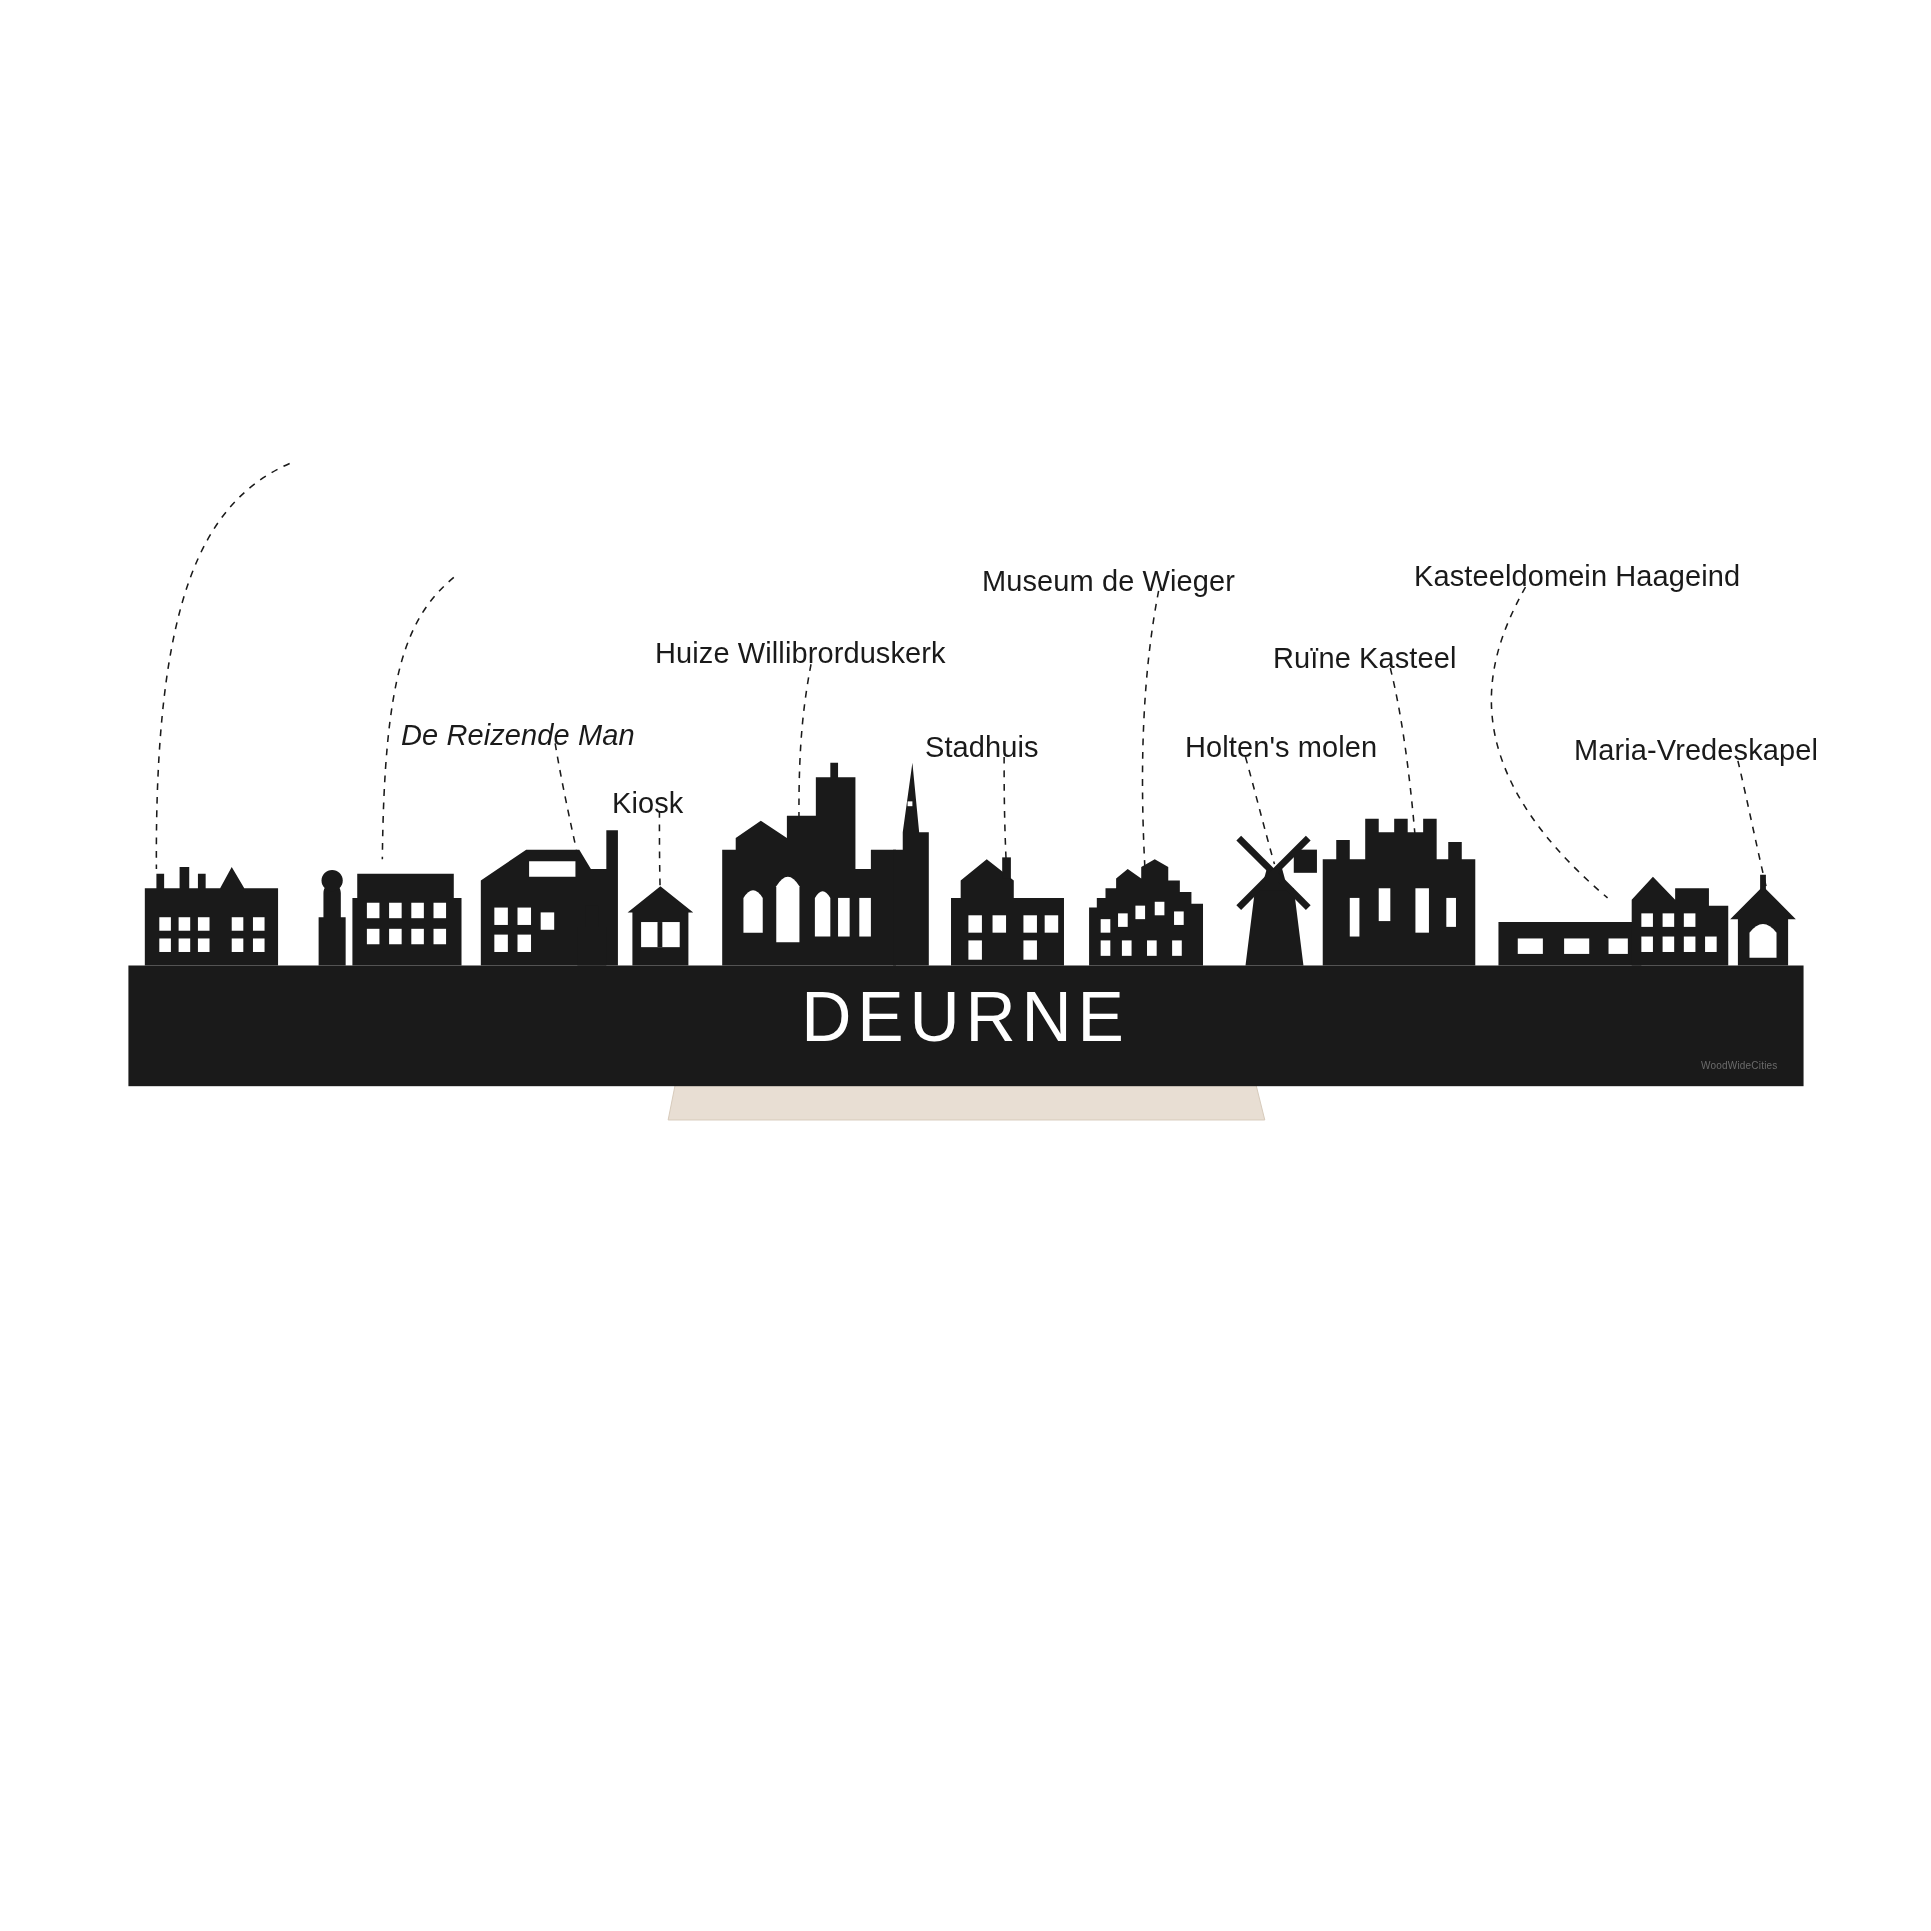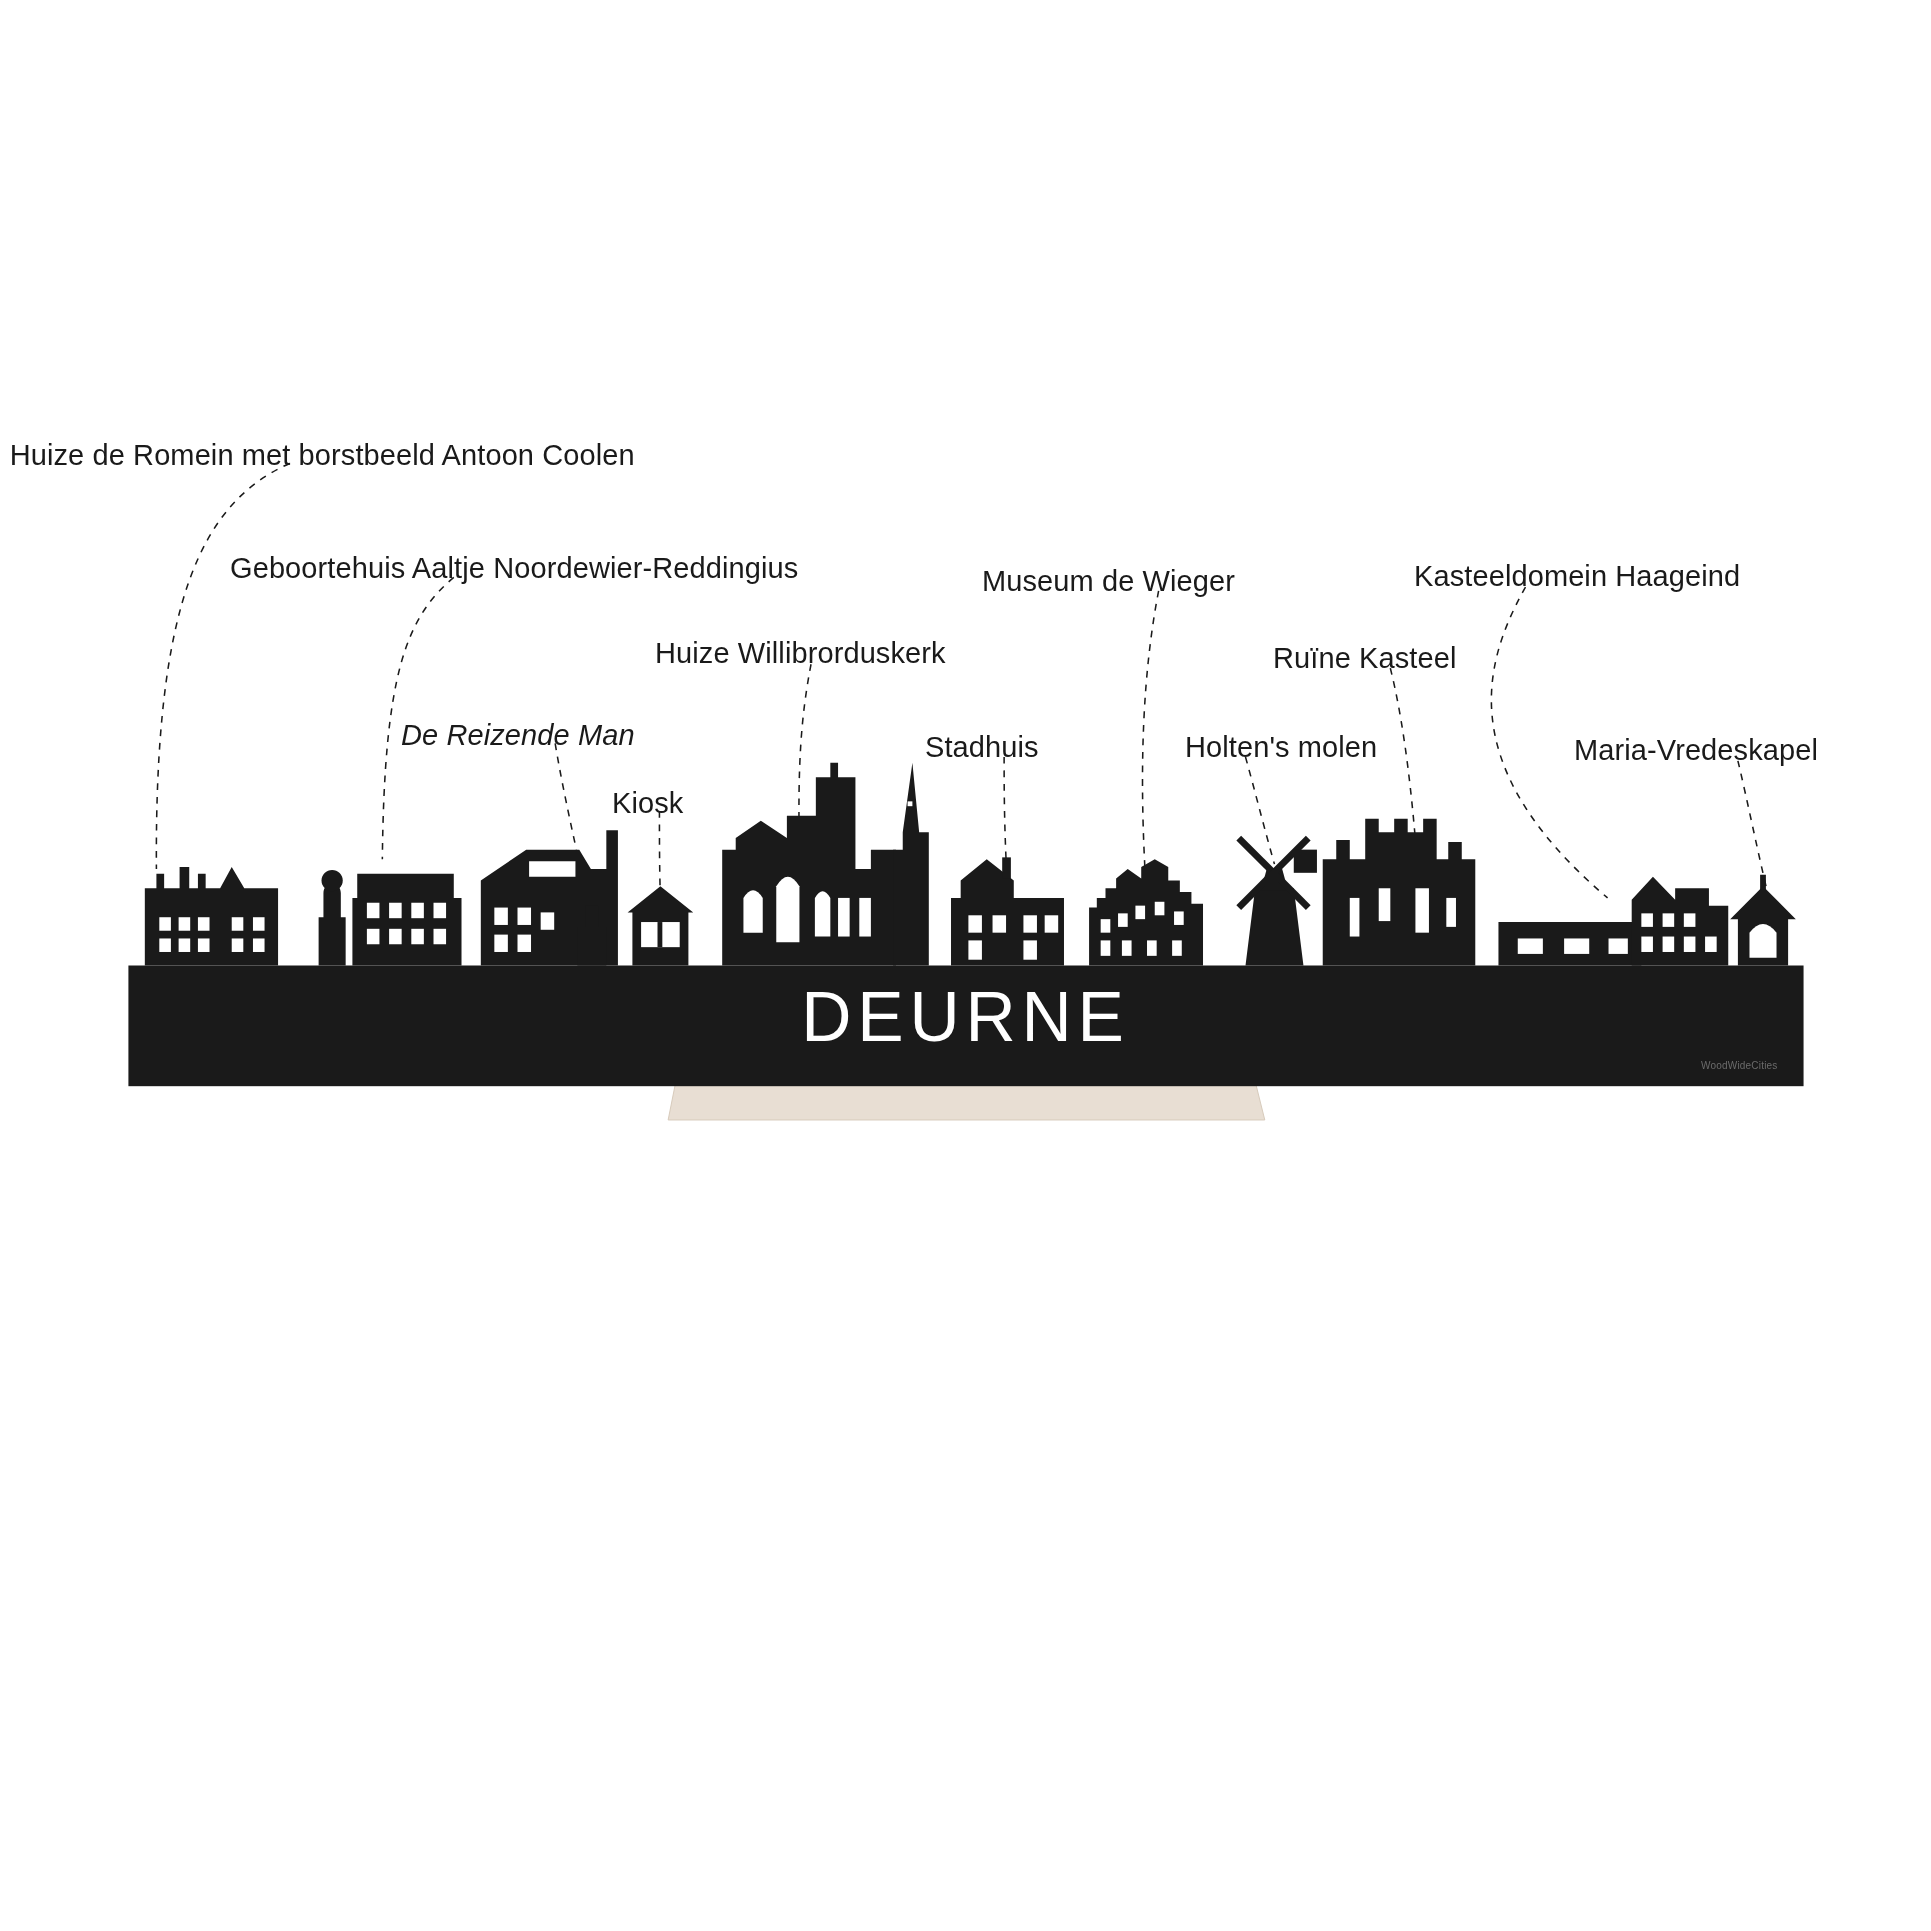--- a/index.html
+++ b/index.html
@@ -170,22 +170,20 @@
 
       <path d="M1800 1000 L1800 952 L1792 952 L1826 918 L1860 952 L1852 952 L1852 1000 Z"></path>
       <rect x="1823" y="906" width="6" height="16"></rect>
       <path d="M1812 966 q14 -18 28 0 v26 h-28 Z" fill="#ffffff"></path>
       <rect x="1856" y="968" width="12" height="18" fill="#ffffff"></rect>
 
       <text x="1000" y="1078" text-anchor="middle" font-family="Liberation Sans, sans-serif" font-size="72" letter-spacing="6" fill="#ffffff">DEURNE</text>
     </g>
   </svg>
 
-  <div class="label" style="left:9.7px; top:439px;">Huize de Romein met borstbeeld Antoon Coolen</div>
-  <div class="label" style="left:230px; top:552px;">Geboortehuis Aaltje Noordewier-Reddingius</div>
   <div class="label" style="left:655px; top:637px;">Huize Willibrorduskerk</div>
   <div class="label" style="left:401px; top:719px;font-style:italic;">De Reizende Man</div>
   <div class="label" style="left:612px; top:787px;">Kiosk</div>
   <div class="label" style="left:925px; top:731px;">Stadhuis</div>
   <div class="label" style="left:982px; top:565px;">Museum de Wieger</div>
   <div class="label" style="left:1137px; top:731px;margin-left:48px;">Holten's molen</div>
   <div class="label" style="left:1273px; top:642px;">Ruïne Kasteel</div>
   <div class="label" style="left:1383px; top:560px;margin-left:31px;">Kasteeldomein Haageind</div>
   <div class="label" style="left:1574px; top:734px;">Maria-Vredeskapel</div>
 

